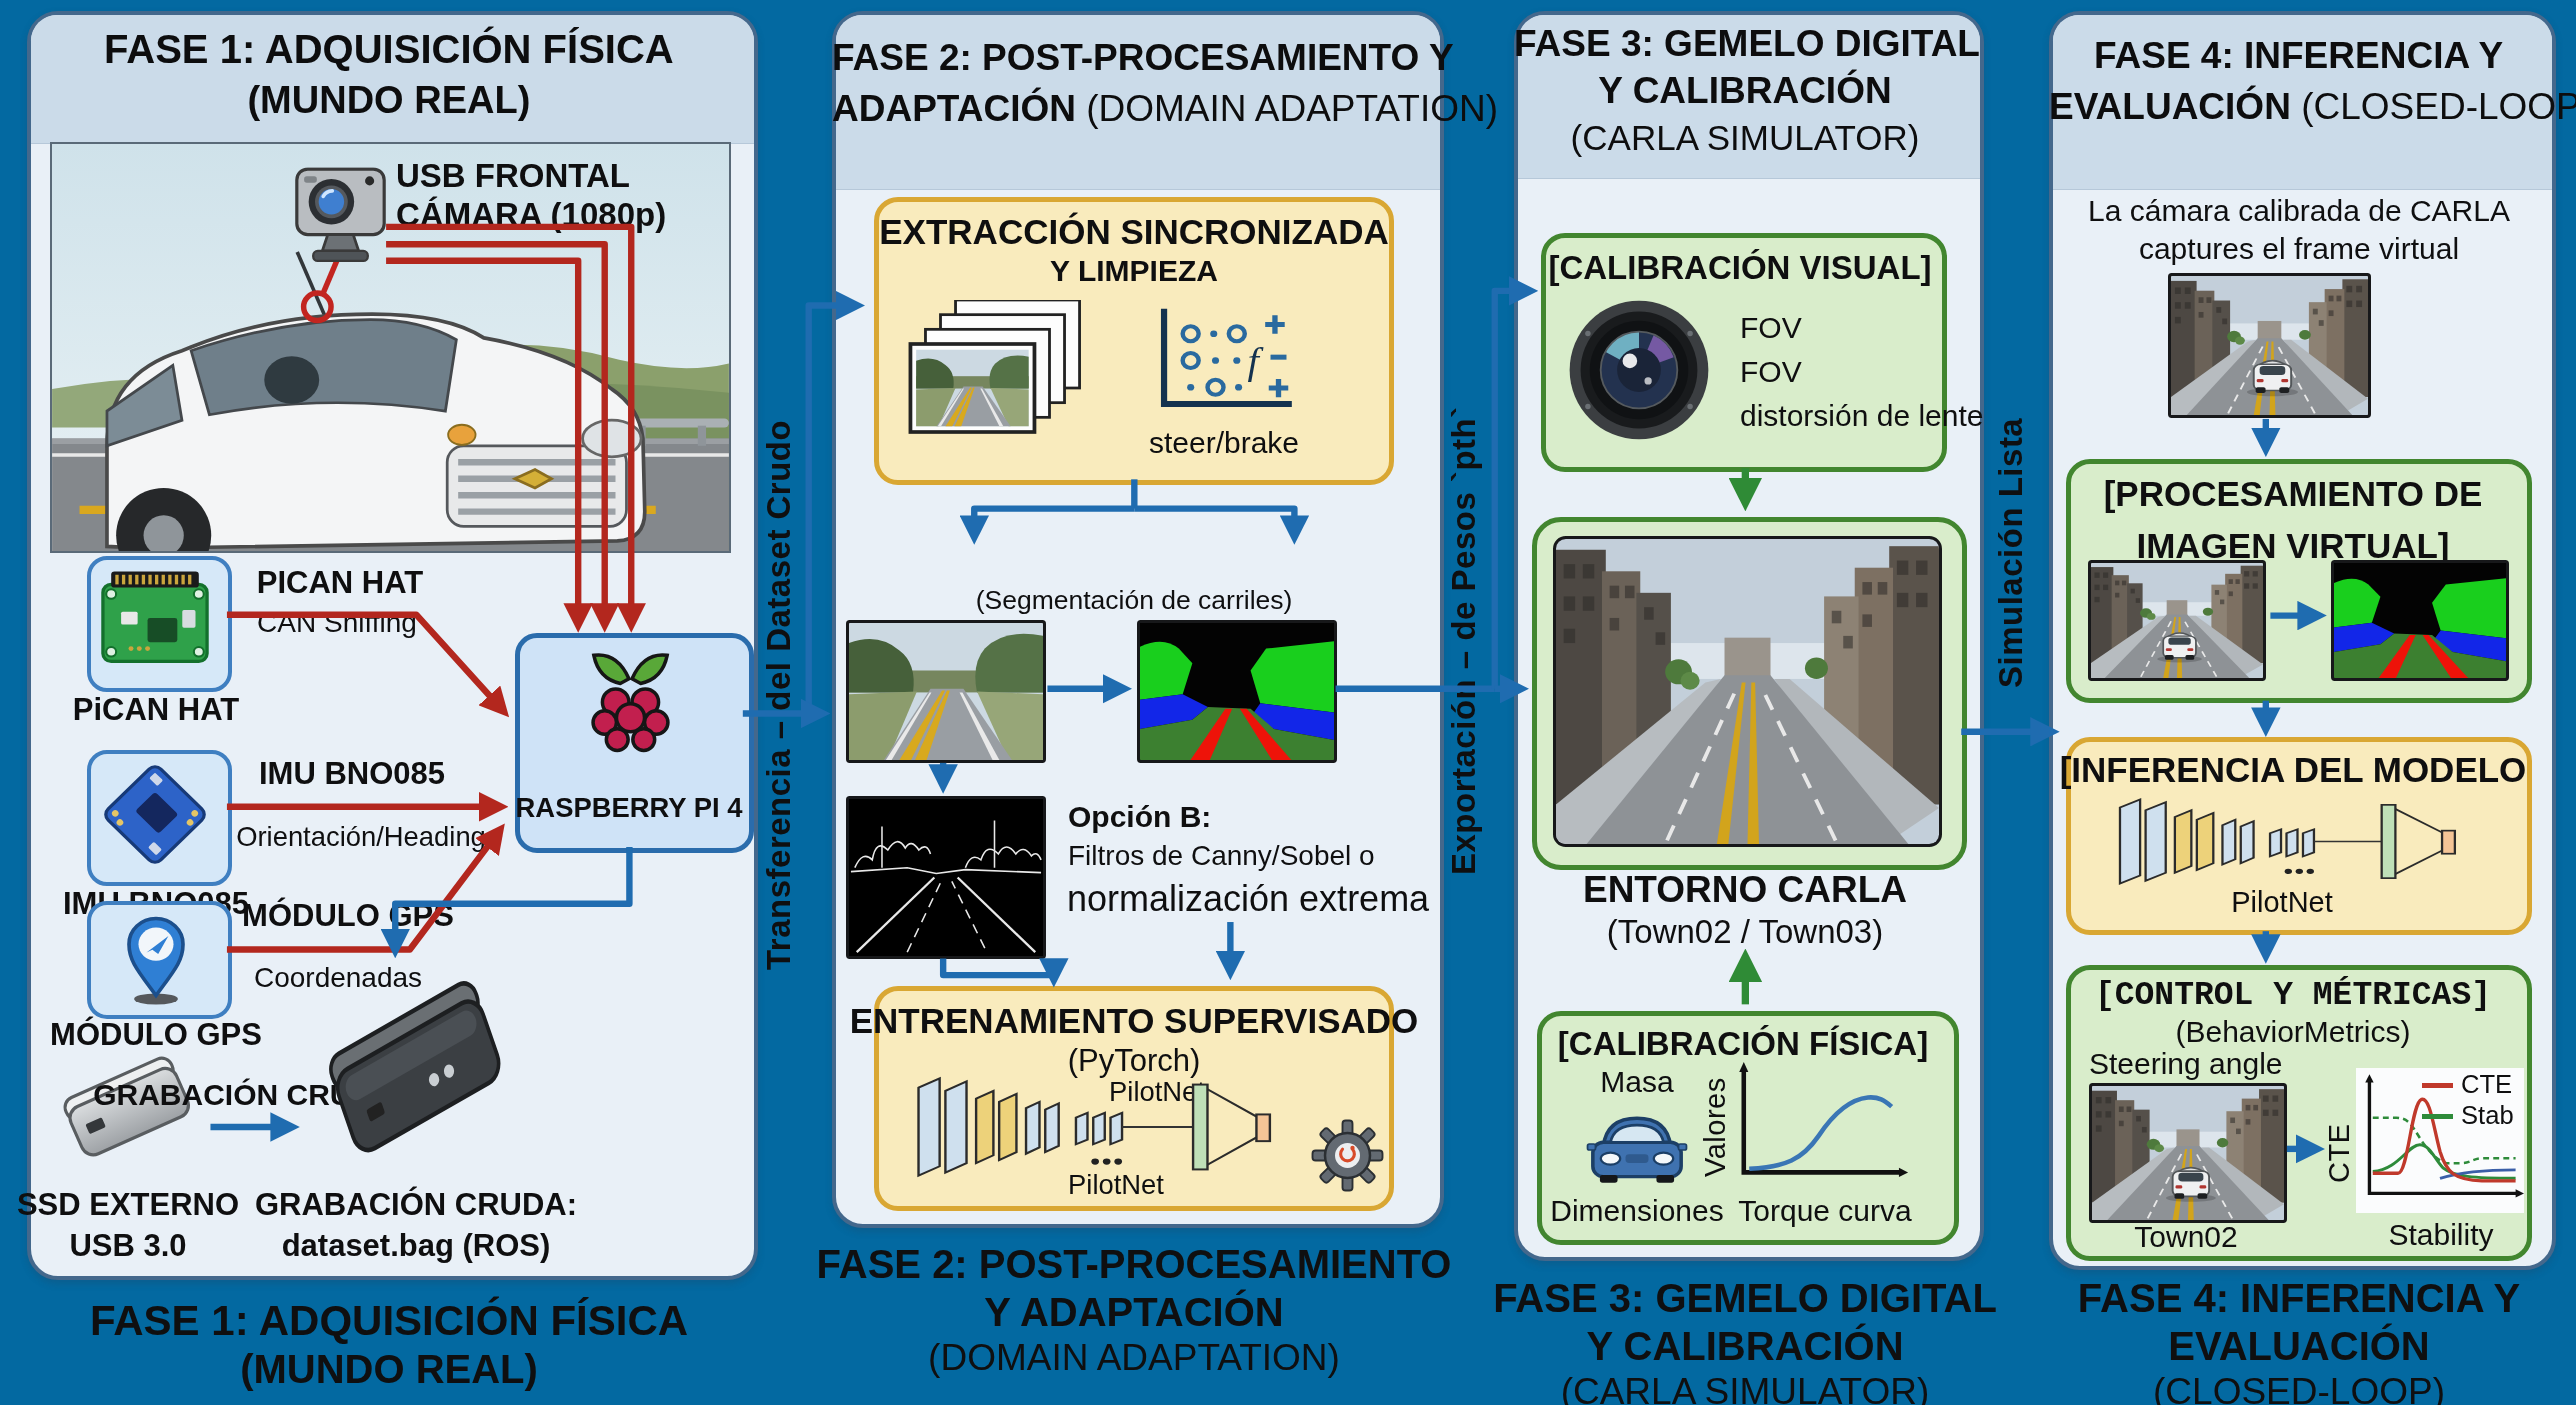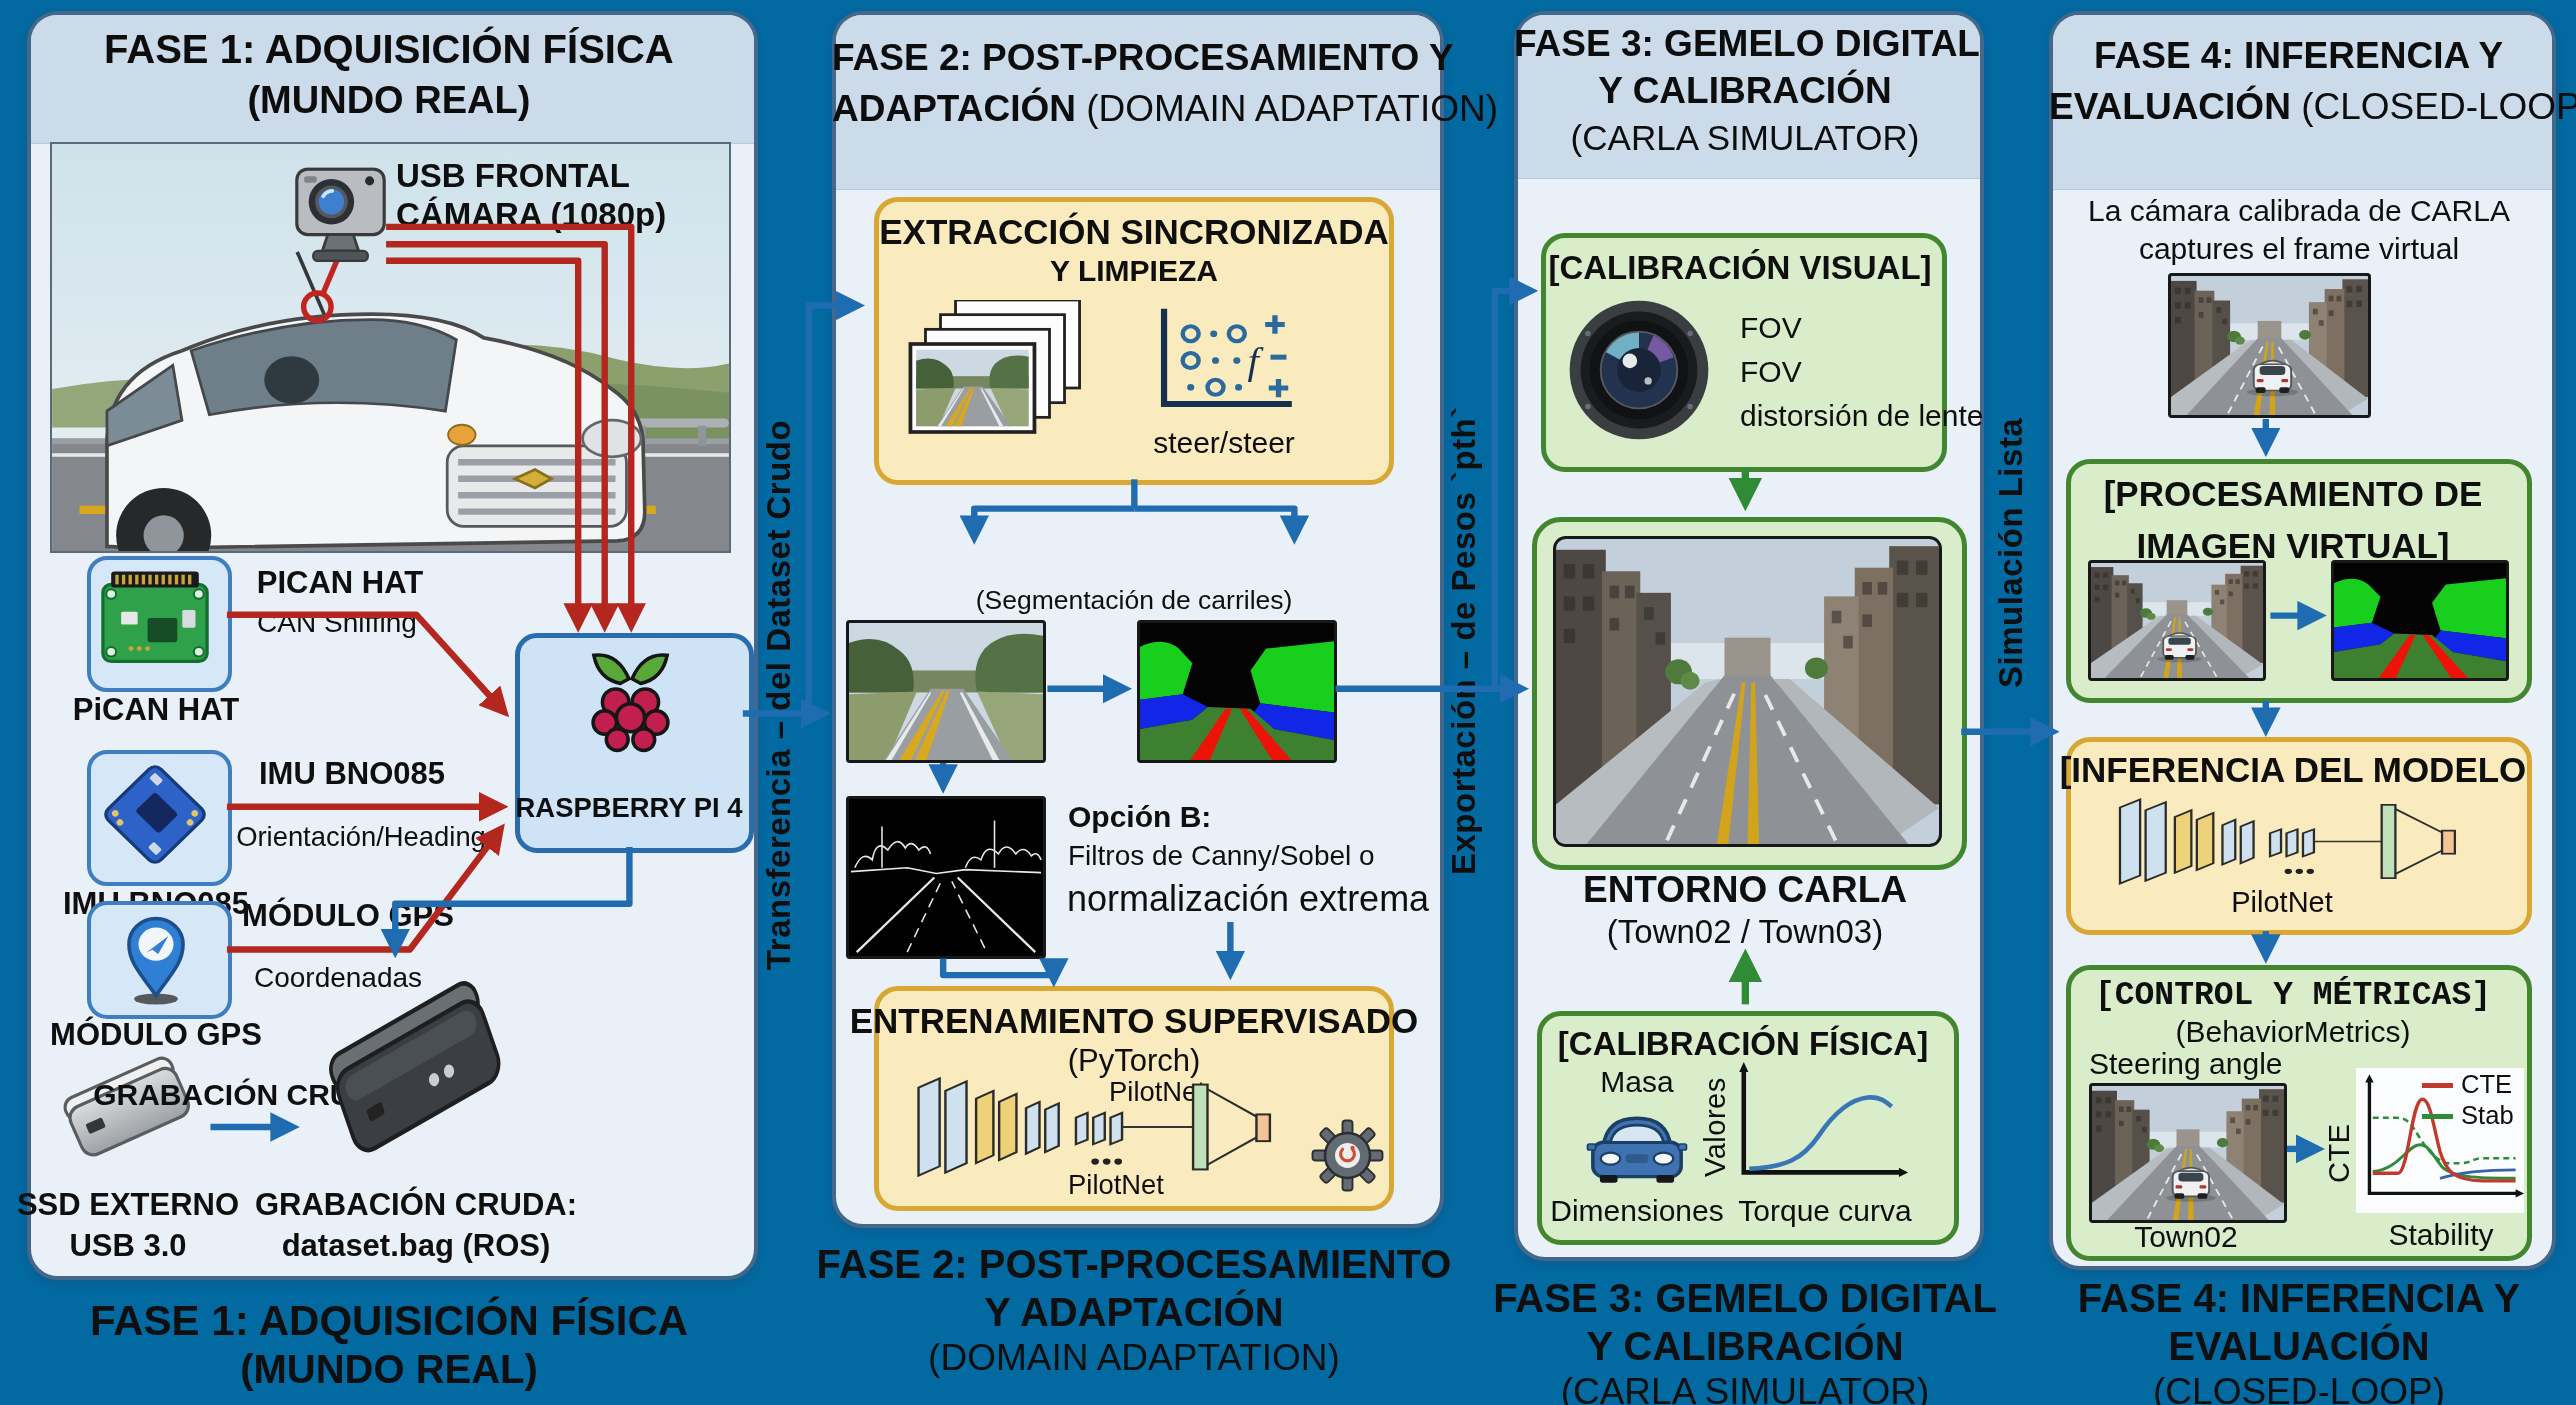--- a/index.html
+++ b/index.html
@@ -432,21 +432,21 @@
 
 <div class="ybox" style="left:874px;top:197px;width:510px;height:278px;"></div>
 <div class="t b ct" style="left:1134px;top:212px;font-size:35px;">EXTRACCIÓN SINCRONIZADA</div>
 <div class="t b ct" style="left:1134px;top:254px;font-size:30px;">Y LIMPIEZA</div>
 <svg class="plain" style="left:901px;top:300px" width="188" height="165" viewBox="0 0 205 180">
       <use href="#sym-photo-stack" width="205" height="180"></use>
     </svg>
 <svg class="plain" style="left:1148px;top:302px" width="151" height="117" viewBox="0 0 165 128">
       <use href="#sym-scatter" width="165" height="128"></use>
     </svg>
-<div class="t r ct" style="left:1224px;top:426px;font-size:30px;">steer/steer</div>
+<div class="t r ct" style="left:1224px;top:426px;font-size:30px;">steer/brake</div>
 
 <div class="t r ct" style="left:1134px;top:585px;font-size:26.5px;">(Segmentación de carriles)</div>
 
 <svg class="img" style="left:846px;top:620px" width="194" height="137" viewBox="0 0 212 150" preserveAspectRatio="none">
       <use href="#sym-road-photo" width="212" height="150"></use>
     </svg>
 <svg class="img" style="left:1137px;top:620px" width="194" height="137" viewBox="0 0 212 150" preserveAspectRatio="none">
       <use href="#sym-seg-mask" width="212" height="150"></use>
     </svg>
 <svg class="img" style="left:846px;top:796px" width="194" height="157" viewBox="0 0 212 172" preserveAspectRatio="none">

